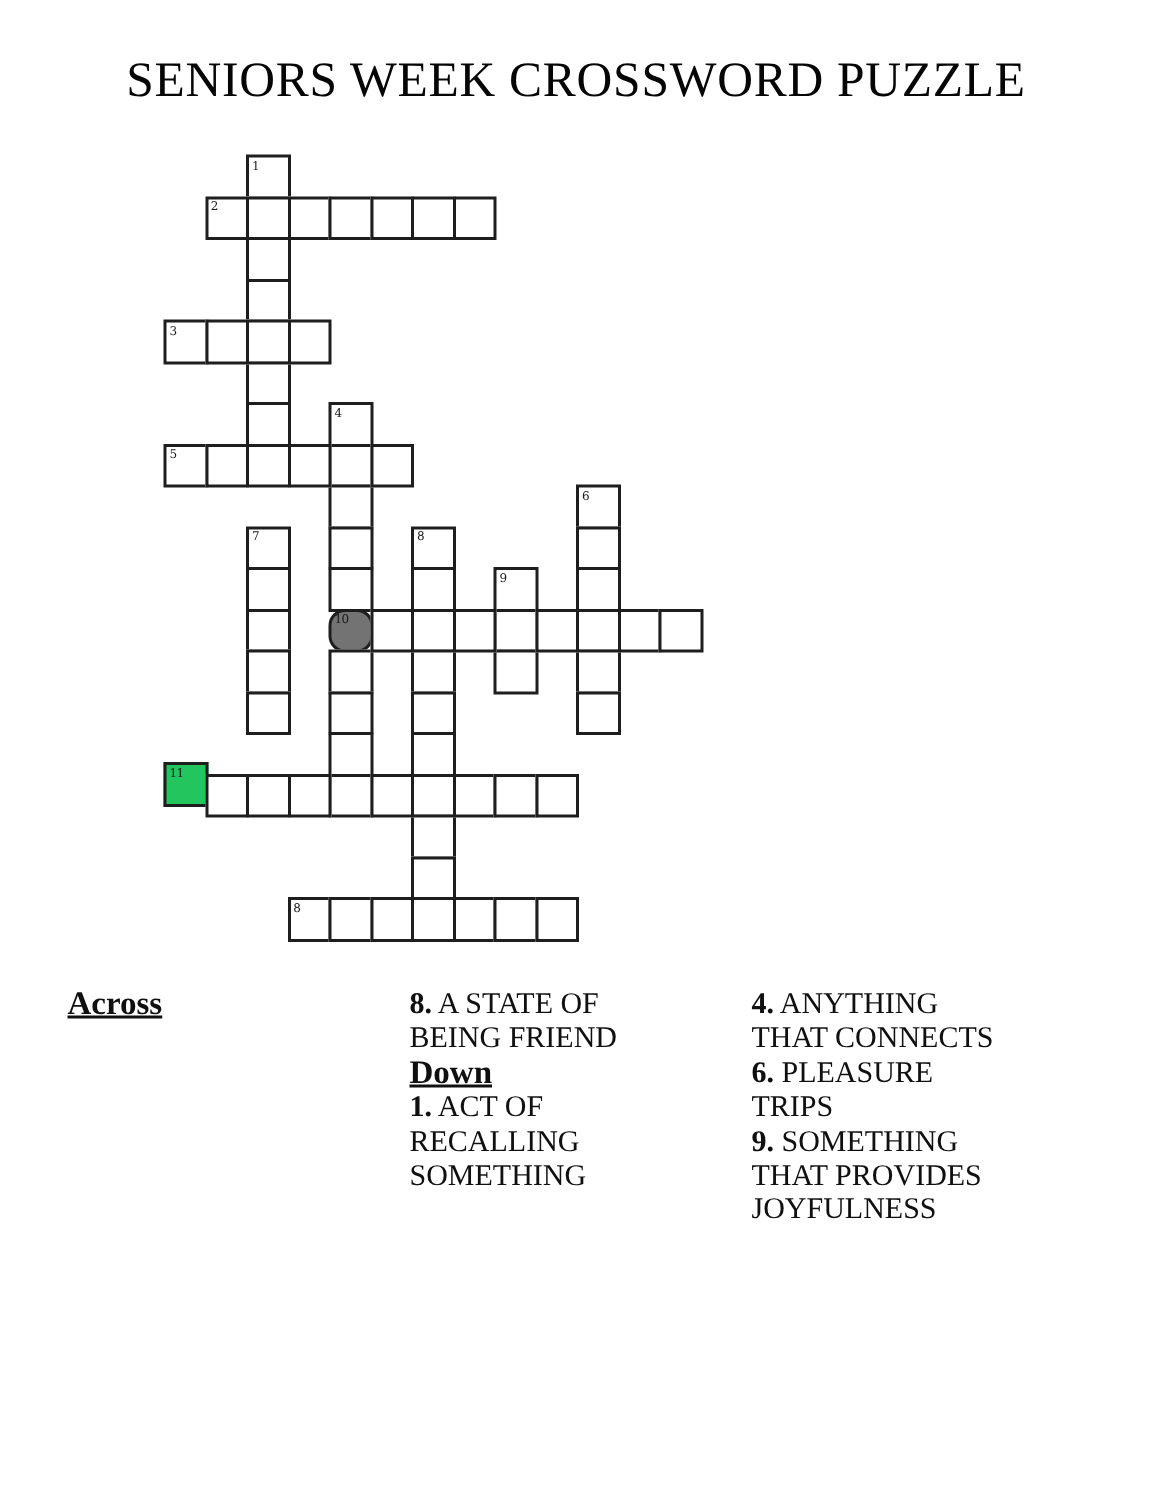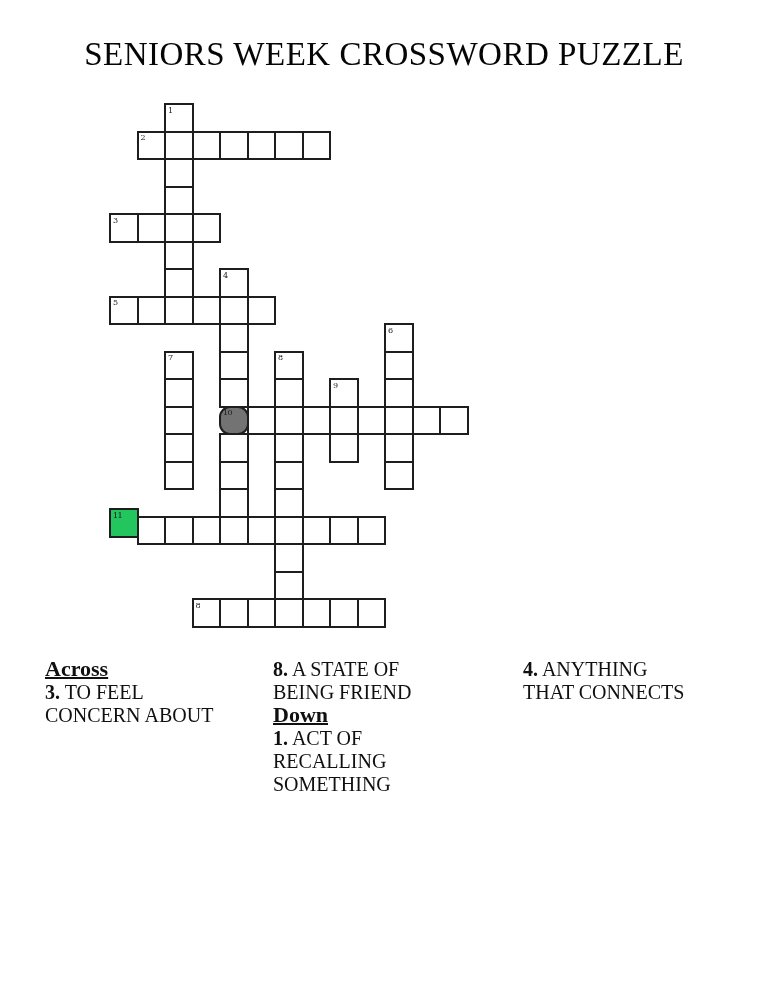--- a/index.html
+++ b/index.html
@@ -49,21 +49,21 @@
   .clue-col {
     position: absolute;
     top: 658px;
     width: 230px;
     font-size: 20px;
     line-height: 22.9px;
     color: #101010;
   }
   .clue-col-1 { left: 45px; }
   .clue-col-2 { left: 273px; }
-  .clue-col-3 { left: 501px; margin-left: 22px; }
+  .clue-col-3 { left: 501px; }
   .list-header {
     font-size: 22px;
     font-weight: bold;
   }
   .list-header span {
     text-decoration: underline;
     text-decoration-thickness: 2px;
   }
   .clue b { font-weight: bold; }
 </style>
@@ -168,24 +168,25 @@
       </div>
       <div class="cell" style="left: 219px; top: 598px; background: rgb(255, 255, 255);"></div>
       <div class="cell" style="left: 246.5px; top: 598px; background: rgb(255, 255, 255);"></div>
       <div class="cell" style="left: 301.5px; top: 598px; background: rgb(255, 255, 255);"></div>
       <div class="cell" style="left: 329px; top: 598px; background: rgb(255, 255, 255);"></div>
       <div class="cell" style="left: 356.5px; top: 598px; background: rgb(255, 255, 255);"></div>
     </div>
   <div class="clues">
     <div class="clue-col clue-col-1">
         <div class="list-header"><span>Across</span></div>
-        <div class="clue"><b>3.</b> TO FEEL<br>CONCERN ABOUT</div>
       </div>
     <div class="clue-col clue-col-2">
         <div class="clue"><b>8.</b> A STATE OF<br>BEING FRIEND</div>
         <div class="list-header"><span>Down</span></div>
         <div class="clue"><b>1.</b> ACT OF<br>RECALLING<br>SOMETHING</div>
       </div>
     <div class="clue-col clue-col-3">
         <div class="clue"><b>4.</b> ANYTHING<br>THAT CONNECTS</div>
+        <div class="clue"><b>6.</b> PLEASURE<br>TRIPS</div>
+        <div class="clue"><b>9.</b> SOMETHING<br>THAT PROVIDES<br>JOYFULNESS</div>
       </div>
   </div>
 </div>
 
 </body></html>

